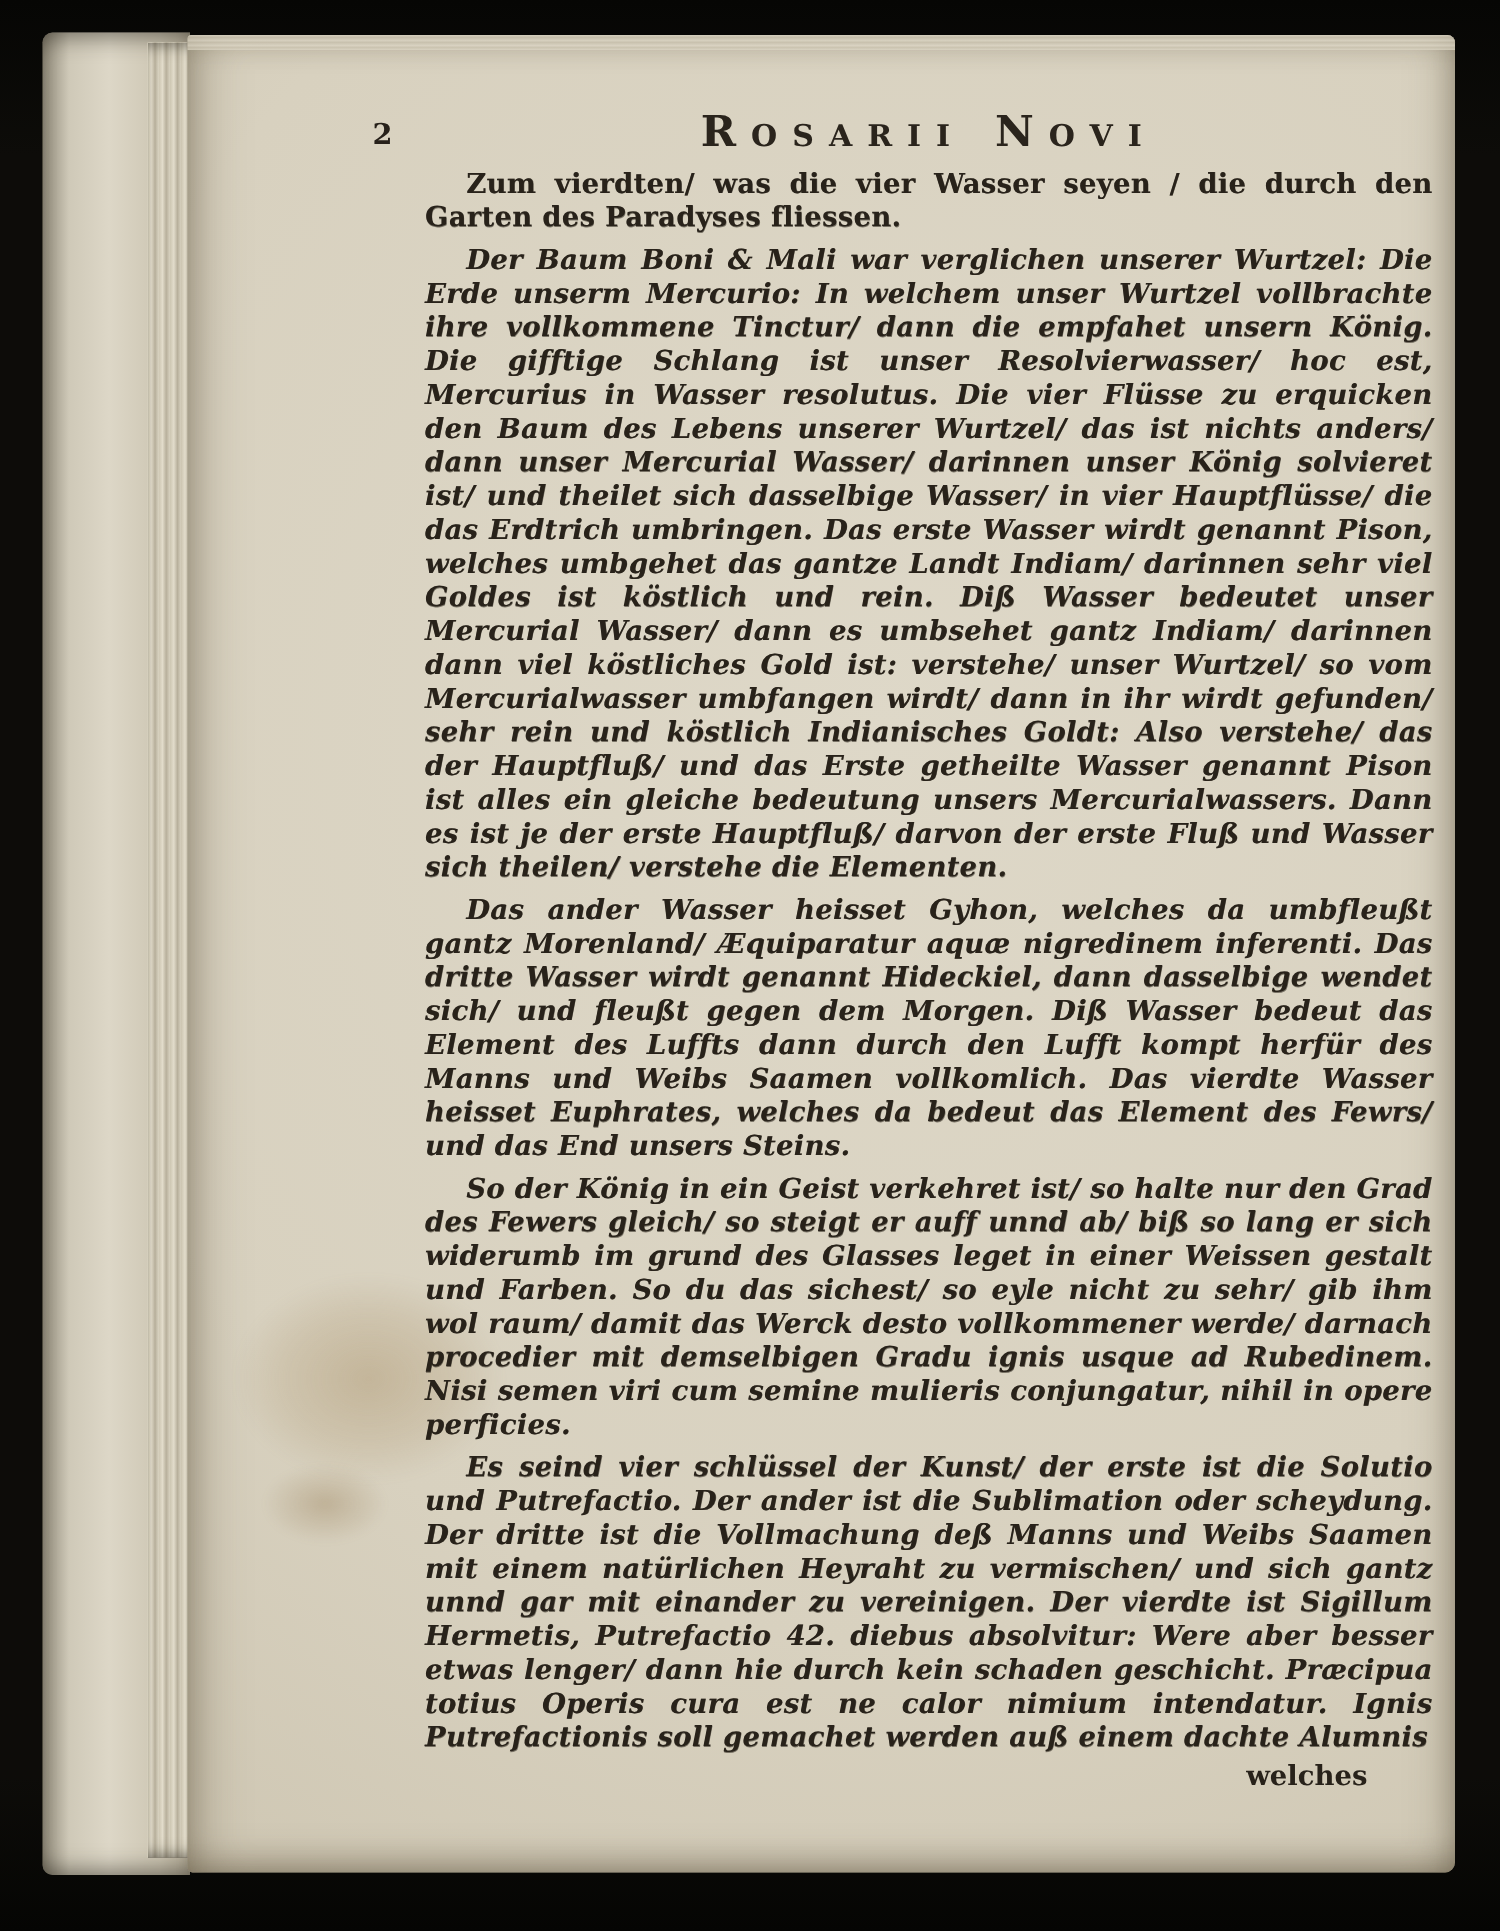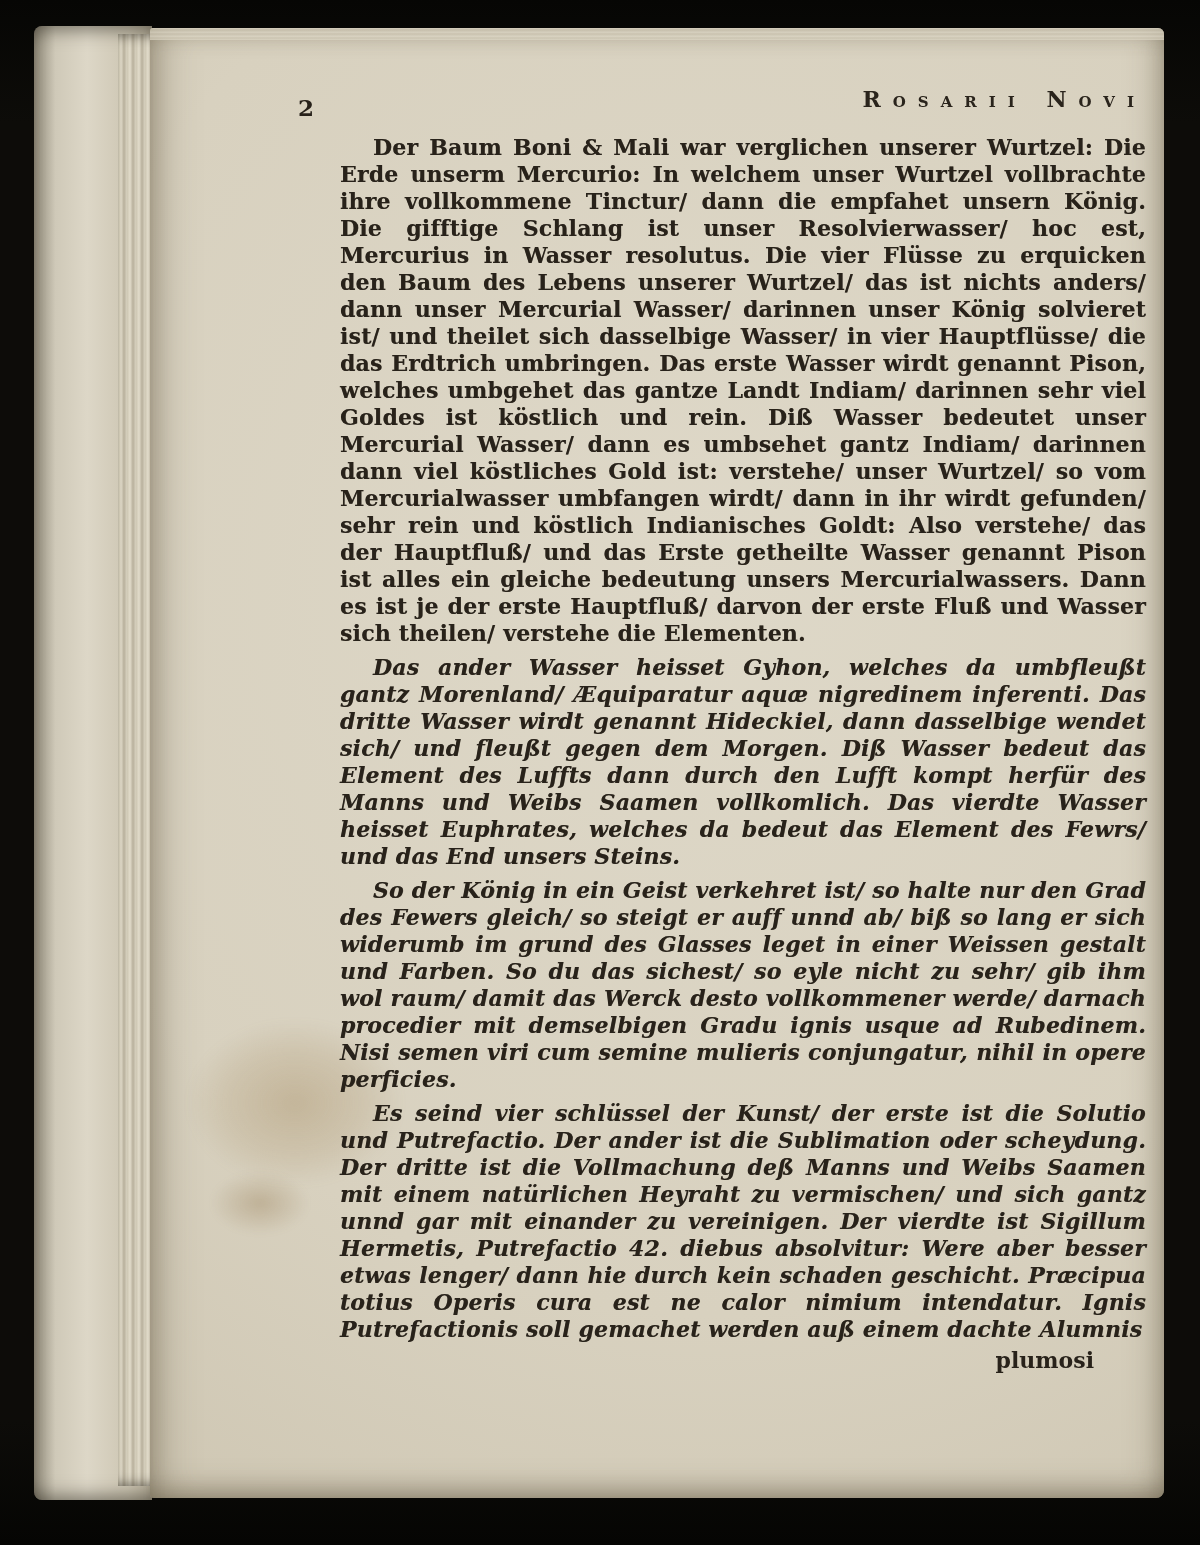--- a/index.html
+++ b/index.html
@@ -118,22 +118,22 @@
   }
   .page-number {
     position: absolute;
     left: -42px;
     top: 8px;
     font-size: 23px;
     font-weight: bold;
   }
   .running-title {
     display: block;
-    text-align: right;
-    font-size: 22px;
+    text-align: center;
+    font-size: 34px;
     font-weight: bold;
     font-variant: small-caps;
     letter-spacing: 12px;
     color: #2a241c;
   }
 
   .text-block {
     font-size: 22px;
     line-height: 27px;
     font-weight: bold;
@@ -174,23 +174,24 @@
     <div class="stain-small"></div>
 
     <div class="content">
 
       <div class="page-header">
         <span class="page-number">2</span>
         <span class="running-title">Rosarii Novi</span>
       </div>
 
       <div class="text-block">
+        <p>Zum vierdten/ was die vier Wasser seyen / die durch den Garten des Paradyses fliessen.</p>
         <p>Der Baum Boni &amp; Mali war verglichen unserer Wurtzel: Die Erde unserm Mercurio: In welchem unser Wurtzel vollbrachte ihre vollkommene Tinctur/ dann die empfahet unsern König. Die gifftige Schlang ist unser Resolvierwasser/ hoc est, Mercurius in Wasser resolutus. Die vier Flüsse zu erquicken den Baum des Lebens unserer Wurtzel/ das ist nichts anders/ dann unser Mercurial Wasser/ darinnen unser König solvieret ist/ und theilet sich dasselbige Wasser/ in vier Hauptflüsse/ die das Erdtrich umbringen. Das erste Wasser wirdt genannt Pison, welches umbgehet das gantze Landt Indiam/ darinnen sehr viel Goldes ist köstlich und rein. Diß Wasser bedeutet unser Mercurial Wasser/ dann es umbsehet gantz Indiam/ darinnen dann viel köstliches Gold ist: verstehe/ unser Wurtzel/ so vom Mercurialwasser umbfangen wirdt/ dann in ihr wirdt gefunden/ sehr rein und köstlich Indianisches Goldt: Also verstehe/ das der Hauptfluß/ und das Erste getheilte Wasser genannt Pison ist alles ein gleiche bedeutung unsers Mercurialwassers. Dann es ist je der erste Hauptfluß/ darvon der erste Fluß und Wasser sich theilen/ verstehe die Elementen.</p>
         <p>Das ander Wasser heisset Gyhon, welches da umbfleußt gantz Morenland/ Æquiparatur aquæ nigredinem inferenti. Das dritte Wasser wirdt genannt Hideckiel, dann dasselbige wendet sich/ und fleußt gegen dem Morgen. Diß Wasser bedeut das Element des Luffts dann durch den Lufft kompt herfür des Manns und Weibs Saamen vollkomlich. Das vierdte Wasser heisset Euphrates, welches da bedeut das Element des Fewrs/ und das End unsers Steins.</p>
         <p>So der König in ein Geist verkehret ist/ so halte nur den Grad des Fewers gleich/ so steigt er auff unnd ab/ biß so lang er sich widerumb im grund des Glasses leget in einer Weissen gestalt und Farben. So du das sichest/ so eyle nicht zu sehr/ gib ihm wol raum/ damit das Werck desto vollkommener werde/ darnach procedier mit demselbigen Gradu ignis usque ad Rubedinem. Nisi semen viri cum semine mulieris conjungatur, nihil in opere perficies.</p>
         <p>Es seind vier schlüssel der Kunst/ der erste ist die Solutio und Putrefactio. Der ander ist die Sublimation oder scheydung. Der dritte ist die Vollmachung deß Manns und Weibs Saamen mit einem natürlichen Heyraht zu vermischen/ und sich gantz unnd gar mit einander zu vereinigen. Der vierdte ist Sigillum Hermetis, Putrefactio 42. diebus absolvitur: Were aber besser etwas lenger/ dann hie durch kein schaden geschicht. Præcipua totius Operis cura est ne calor nimium intendatur. Ignis Putrefactionis soll gemachet werden auß einem dachte Alumnis</p>
       </div>
 
-      <div class="catchword">plumosi</div>
+      <div class="catchword">welches</div>
 
     </div>
   </div>
 </div>
 
 </body></html>

